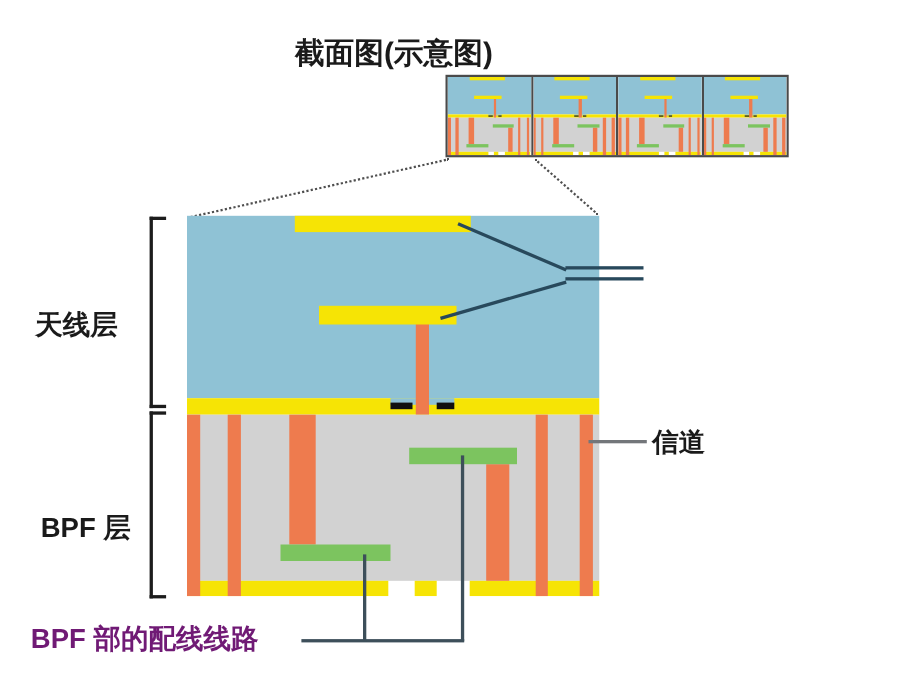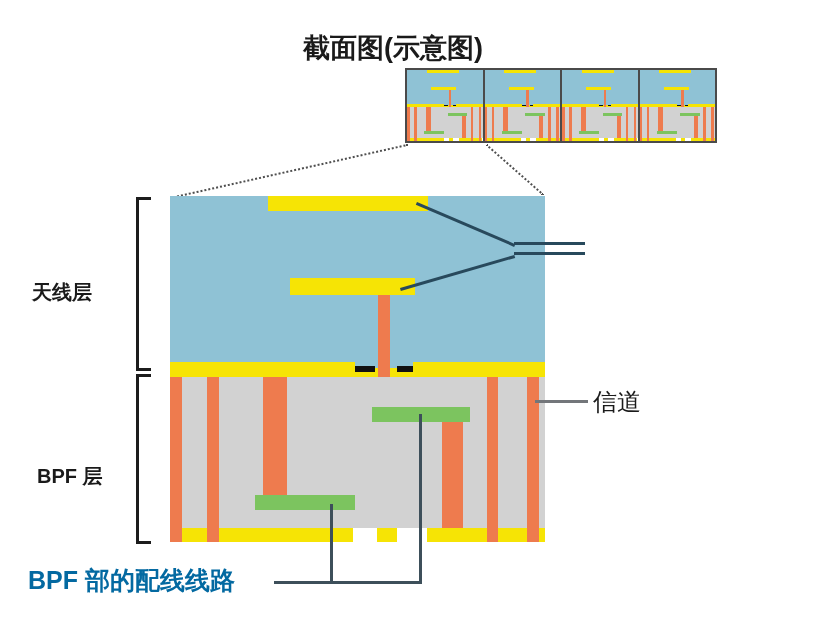--- a/index.html
+++ b/index.html
@@ -5,21 +5,21 @@
   * { margin: 0; padding: 0; box-sizing: border-box; }
   html, body { width: 831px; height: 627px; background: #ffffff; overflow: hidden; }
   body { position: relative; font-family: "Liberation Sans", "DejaVu Sans", sans-serif; }
 
   .abs { position: absolute; }
 
   
   #title {
     left: 268px; top: 30px; width: 215px;
     font-size: 27px; font-weight: bold; color: #1a1a1a;
-    text-align: right; letter-spacing: 0px; white-space: nowrap;
+    text-align: left; letter-spacing: 0px; white-space: nowrap;
   }
 
   
   #thumbnail {
     left: 405px; top: 68px; width: 312px; height: 75px;
     display: flex; border: 2px solid #4a4a4a; background: #fff;
   }
   .thumb-slot { flex: 1; position: relative; border-right: 2px solid #4a4a4a; overflow: hidden; }
   .thumb-slot:last-child { border-right: none; }
 
@@ -59,26 +59,26 @@
   .bracket {
     position: absolute; width: 15px;
     border-left: 3px solid #1c1c1c;
     border-top: 3px solid #1c1c1c;
     border-bottom: 3px solid #1c1c1c;
   }
   #bracket-antenna { left: 136px; top: 197px; height: 174px; }
   #bracket-bpf     { left: 136px; top: 374px; height: 170px; }
 
   
-  .layer-label { font-size: 20px; font-weight: bold; color: #1a1a1a; white-space: nowrap; }
+  .layer-label { font-size: 25px; font-weight: bold; color: #1a1a1a; white-space: nowrap; }
   #antenna-layer-label { left: 32px; top: 279px; }
   #bpf-layer-label     { left: 37px; top: 463px; }
   #antenna-wiring-label { left: 588px; top: 228px; font-size: 24px; font-weight: bold; color: #1a1a1a; line-height: 31px; }
-  #channel-label        { left: 593px; top: 386px; font-size: 24px; font-weight: normal; color: #1a1a1a; }
-  #bpf-wiring-label     { left: 28px; top: 564px; font-size: 25px; font-weight: bold; color: #0369a1; white-space: nowrap; }
+  #channel-label        { left: 593px; top: 386px; font-size: 24px; font-weight: bold; color: #1a1a1a; }
+  #bpf-wiring-label     { left: 28px; top: 564px; font-size: 25px; font-weight: bold; color: #701a75; white-space: nowrap; }
 
   
   .leader { position: absolute; background: var(--leader-dark); transform-origin: 0 0; }
   #antenna-leader-diag1 { left: 417px; top: 202px; width: 107px; height: 3px; transform: rotate(23.2deg); }
   #antenna-leader-h1    { left: 514px; top: 242px; width: 71px;  height: 3px; }
   #antenna-leader-diag2 { left: 400px; top: 288px; width: 119px; height: 3px; transform: rotate(-16.1deg); }
   #antenna-leader-h2    { left: 514px; top: 252px; width: 71px;  height: 3px; }
   #channel-leader       { left: 535px; top: 400px; width: 53px;  height: 3px; background: var(--leader-gray); }
   .bpf-leader { position: absolute; background: var(--leader-slate); }
   #bpf-leader-h  { left: 274px; top: 581px; width: 148px; height: 2.5px; }

